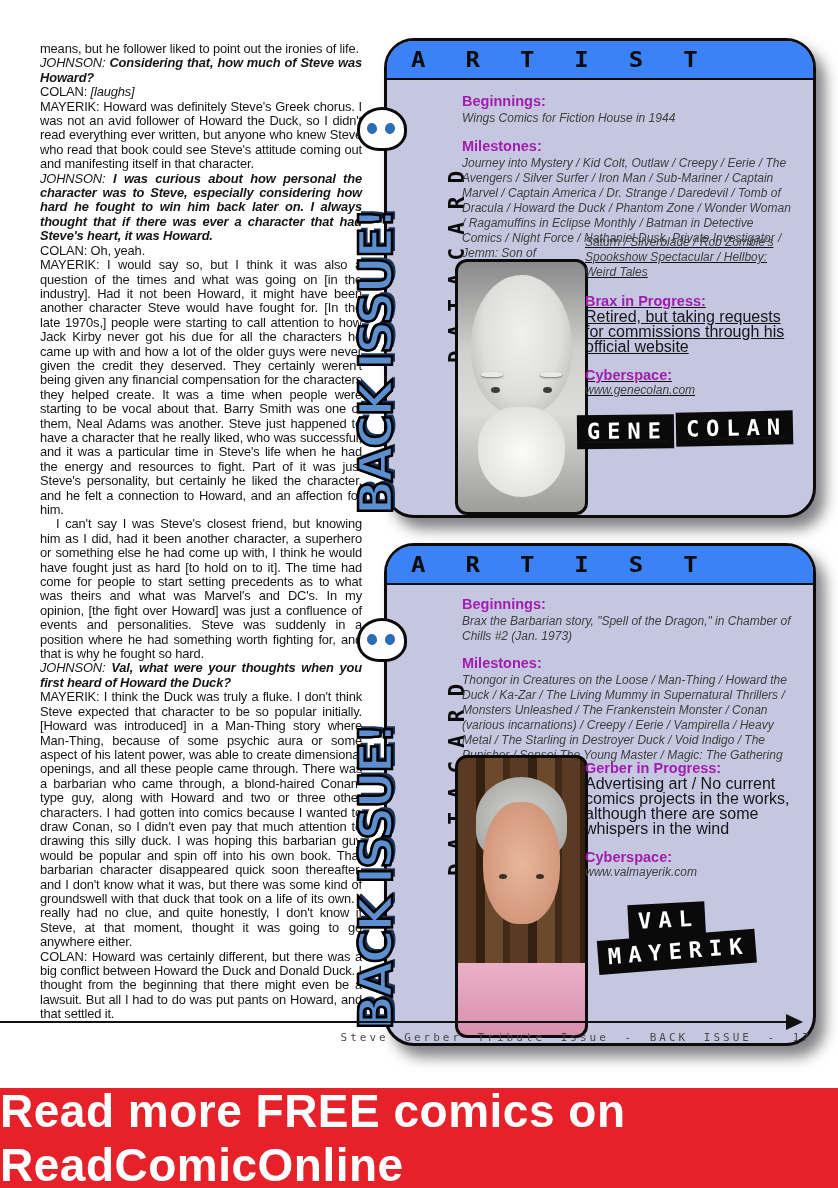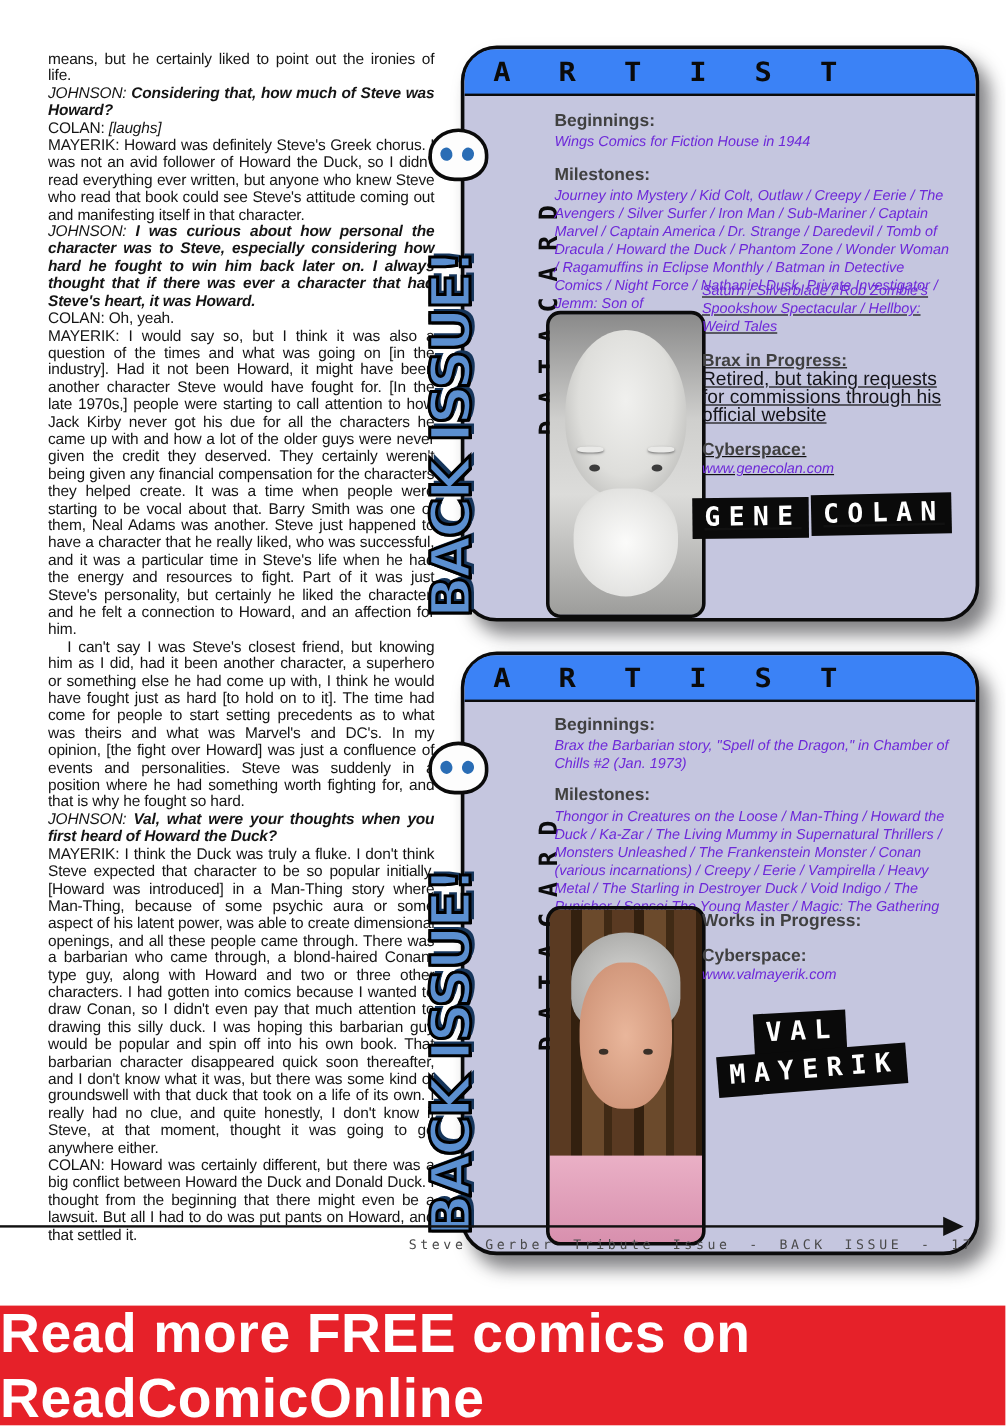--- a/index.html
+++ b/index.html
@@ -63,22 +63,22 @@
   
   .dc{
     position:absolute;left:58px;white-space:nowrap;
     transform:rotate(-90deg);transform-origin:0 0;
     font-family:"DejaVu Sans Mono",monospace;font-weight:900;
     font-size:21px;letter-spacing:13px;color:#0b0b0b;
   }
   .card1 .dc{top:322px;}
   .card2 .dc{top:330px;}
 
-  .label{font-weight:bold;font-size:14.5px;color:#404040;}
-  .itext{font-style:italic;font-size:12px;line-height:15px;color:#6d28d9;}
+  .label{font-weight:bold;font-size:14.5px;color:#a21caf;}
+  .itext{font-style:italic;font-size:12px;line-height:15px;color:#404040;}
   .rtext{font-size:16px;line-height:15px;color:#15151a;}
   .abs{position:absolute;}
 
   
   .photo{
     position:absolute;left:68px;width:127px;border:3px solid #0b0b0b;
     border-radius:12px;overflow:hidden;
   }
   .card1 .photo{top:218px;height:250px;background:linear-gradient(180deg,#8a8a8a,#cfcfcd 35%,#dcdcda 60%,#9d9d9b);}
   .card2 .photo{top:209px;height:277px;background:repeating-linear-gradient(90deg,#5a3a22 0 18px,#33200f 18px 27px,#6b4a2c 27px 45px,#402a15 45px 52px);}
@@ -137,21 +137,21 @@
   }
   .banner span{
     color:#ffffff;font-weight:bold;font-size:46px;letter-spacing:0.5px;
     font-family:"Liberation Sans",sans-serif;
   }
 </style>
 </head>
 <body>
 
 <div class="col">
-  <p class="para"><span class="txt">means, but he certainly liked to point out the ironies of life.</span></p>
+  <p class="para"><span class="txt">means, but he follower liked to point out the ironies of life.</span></p>
   <p class="para q"><span class="spk">JOHNSON:</span> <span class="txt">Considering that, how much of Steve was Howard?</span></p>
   <p class="para c1"><span class="spk">COLAN:</span> <span class="txt">[laughs]</span></p>
   <p class="para"><span class="spk">MAYERIK:</span> <span class="txt">Howard was definitely Steve's Greek chorus. I was not an avid follower of Howard the Duck, so I didn't read everything ever written, but anyone who knew Steve who read that book could see Steve's attitude coming out and manifesting itself in that character.</span></p>
   <p class="para q"><span class="spk">JOHNSON:</span> <span class="txt">I was curious about how personal the character was to Steve, especially considering how hard he fought to win him back later on. I always thought that if there was ever a character that had Steve's heart, it was Howard.</span></p>
   <p class="para"><span class="spk">COLAN:</span> <span class="txt">Oh, yeah.</span></p>
   <p class="para"><span class="spk">MAYERIK:</span> <span class="txt">I would say so, but I think it was also a question of the times and what was going on [in the industry]. Had it not been Howard, it might have been another character Steve would have fought for. [In the late 1970s,] people were starting to call attention to how Jack Kirby never got his due for all the characters he came up with and how a lot of the older guys were never given the credit they deserved. They certainly weren't being given any financial compensation for the characters they helped create. It was a time when people were starting to be vocal about that. Barry Smith was one of them, Neal Adams was another. Steve just happened to have a character that he really liked, who was successful, and it was a particular time in Steve's life when he had the energy and resources to fight. Part of it was just Steve's personality, but certainly he liked the character, and he felt a connection to Howard, and an affection for him.</span></p>
   <p class="para indent"><span class="txt">I can't say I was Steve's closest friend, but knowing him as I did, had it been another character, a superhero or something else he had come up with, I think he would have fought just as hard [to hold on to it]. The time had come for people to start setting precedents as to what was theirs and what was Marvel's and DC's. In my opinion, [the fight over Howard] was just a confluence of events and personalities. Steve was suddenly in a position where he had something worth fighting for, and that is why he fought so hard.</span></p>
   <p class="para q"><span class="spk">JOHNSON:</span> <span class="txt">Val, what were your thoughts when you first heard of Howard the Duck?</span></p>
   <p class="para"><span class="spk">MAYERIK:</span> <span class="txt">I think the Duck was truly a fluke. I don't think Steve expected that character to be so popular initially. [Howard was introduced] in a Man-Thing story where Man-Thing, because of some psychic aura or some aspect of his latent power, was able to create dimensional openings, and all these people came through. There was a barbarian who came through, a blond-haired Conan-type guy, along with Howard and two or three other characters. I had gotten into comics because I wanted to draw Conan, so I didn't even pay that much attention to drawing this silly duck. I was hoping this barbarian guy would be popular and spin off into his own book. That barbarian character disappeared quick soon thereafter, and I don't know what it was, but there was some kind of groundswell with that duck that took on a life of its own. I really had no clue, and quite honestly, I don't know if Steve, at that moment, thought it was going to go anywhere either.</span></p>
   <p class="para"><span class="spk">COLAN:</span> <span class="txt">Howard was certainly different, but there was a big conflict between Howard the Duck and Donald Duck. I thought from the beginning that there might even be a lawsuit. But all I had to do was put pants on Howard, and that settled it.</span></p>
@@ -206,21 +206,22 @@
   <div class="label abs" style="left:75px;top:109px;">Milestones:</div>
   <div class="itext abs" style="left:75px;top:127px;width:334px;">Thongor in Creatures on the Loose / Man-Thing / Howard the Duck / Ka-Zar / The Living Mummy in Supernatural Thrillers / Monsters Unleashed / The Frankenstein Monster / Conan (various incarnations) / Creepy / Eerie / Vampirella / Heavy Metal / The Starling in Destroyer Duck / Void Indigo / The Punisher / Sensei The Young Master / Magic: The Gathering</div>
   <div class="photo">
     <div class="v-hair"></div>
     <div class="v-face"></div>
     <div class="v-eye l"></div>
       <div class="v-eye r"></div>
     <div class="v-shirt"></div>
   </div>
   <div class="rightcol">
-    <div class="label">Works in Progress:</div>
+    <div class="label">Gerber in Progress:</div>
+    <div class="rtext">Advertising art / No current comics projects in the works, although there are some whispers in the wind</div>
     <div class="label">Cyberspace:</div>
     <div class="itext">www.valmayerik.com</div>
     <div class="plate plate2">
       <span class="pbox top">VAL</span>
       <span class="pbox bottom">MAYERIK</span>
     </div>
   </div>
   <div class="skull">
       <div class="eye l"></div>
       <div class="eye r"></div>

